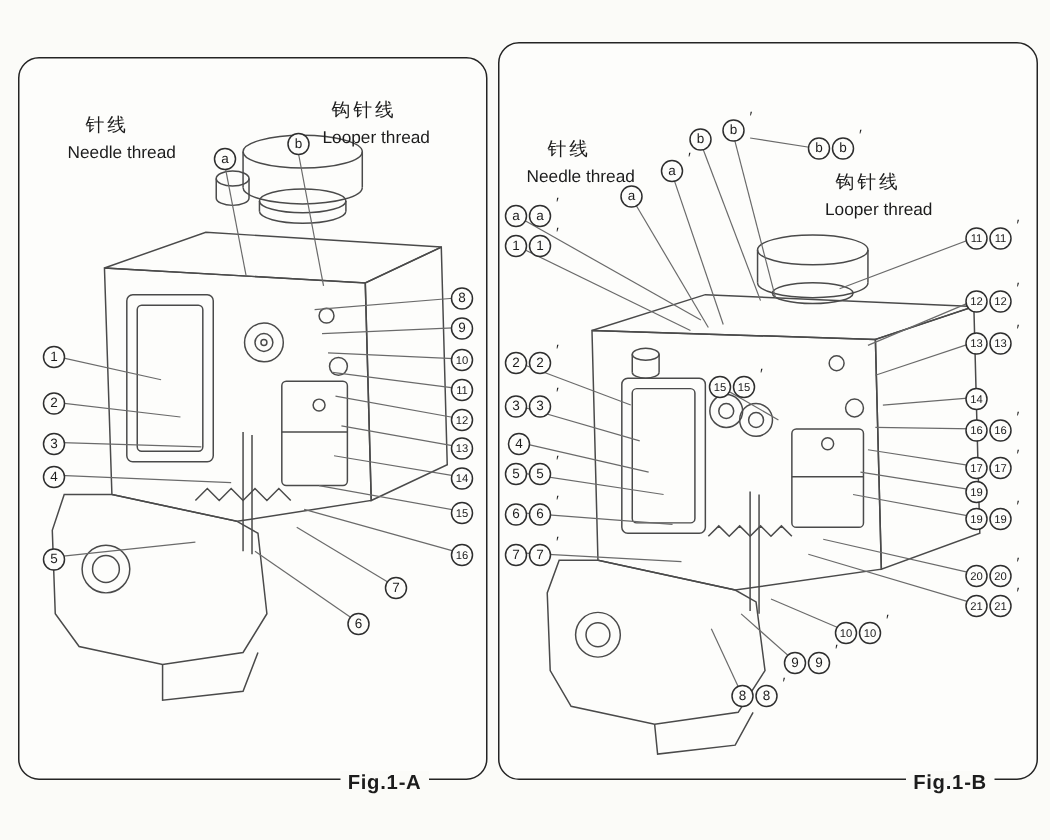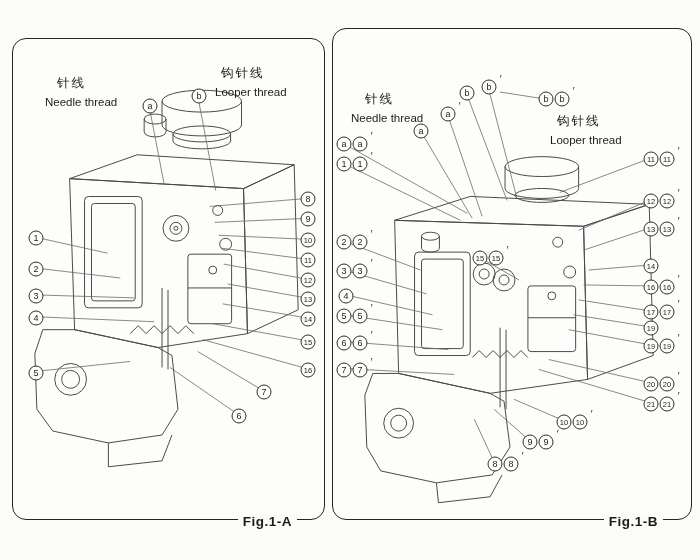--- a/index.html
+++ b/index.html
@@ -37,21 +37,21 @@
   .co .prime { position:absolute; top:-6px; right:-5px; font-size:10px; color:#222; }
   .thread-label { position:absolute; white-space:nowrap; }
   .thread-label .cn { font-size:12.5px; letter-spacing:2px; margin-bottom:4px; font-weight:500; }
   .thread-label .en { font-size:11.5px; }
   .caption {
     position:absolute; bottom:-10px;
     background:#fbfbf8;
     padding:0 5px;
     font-weight:bold; font-size:13.5px; letter-spacing:0.5px;
   }
-  .caption-a { right:27px; }
+  .caption-a { right:38px; }
   .caption-b { right:28px; }
 </style>
 </head>
 <body>
 
 <div class="page">
 
   <section class="panel panel-a">
     <svg class="art" viewBox="0 0 313 482">
 

